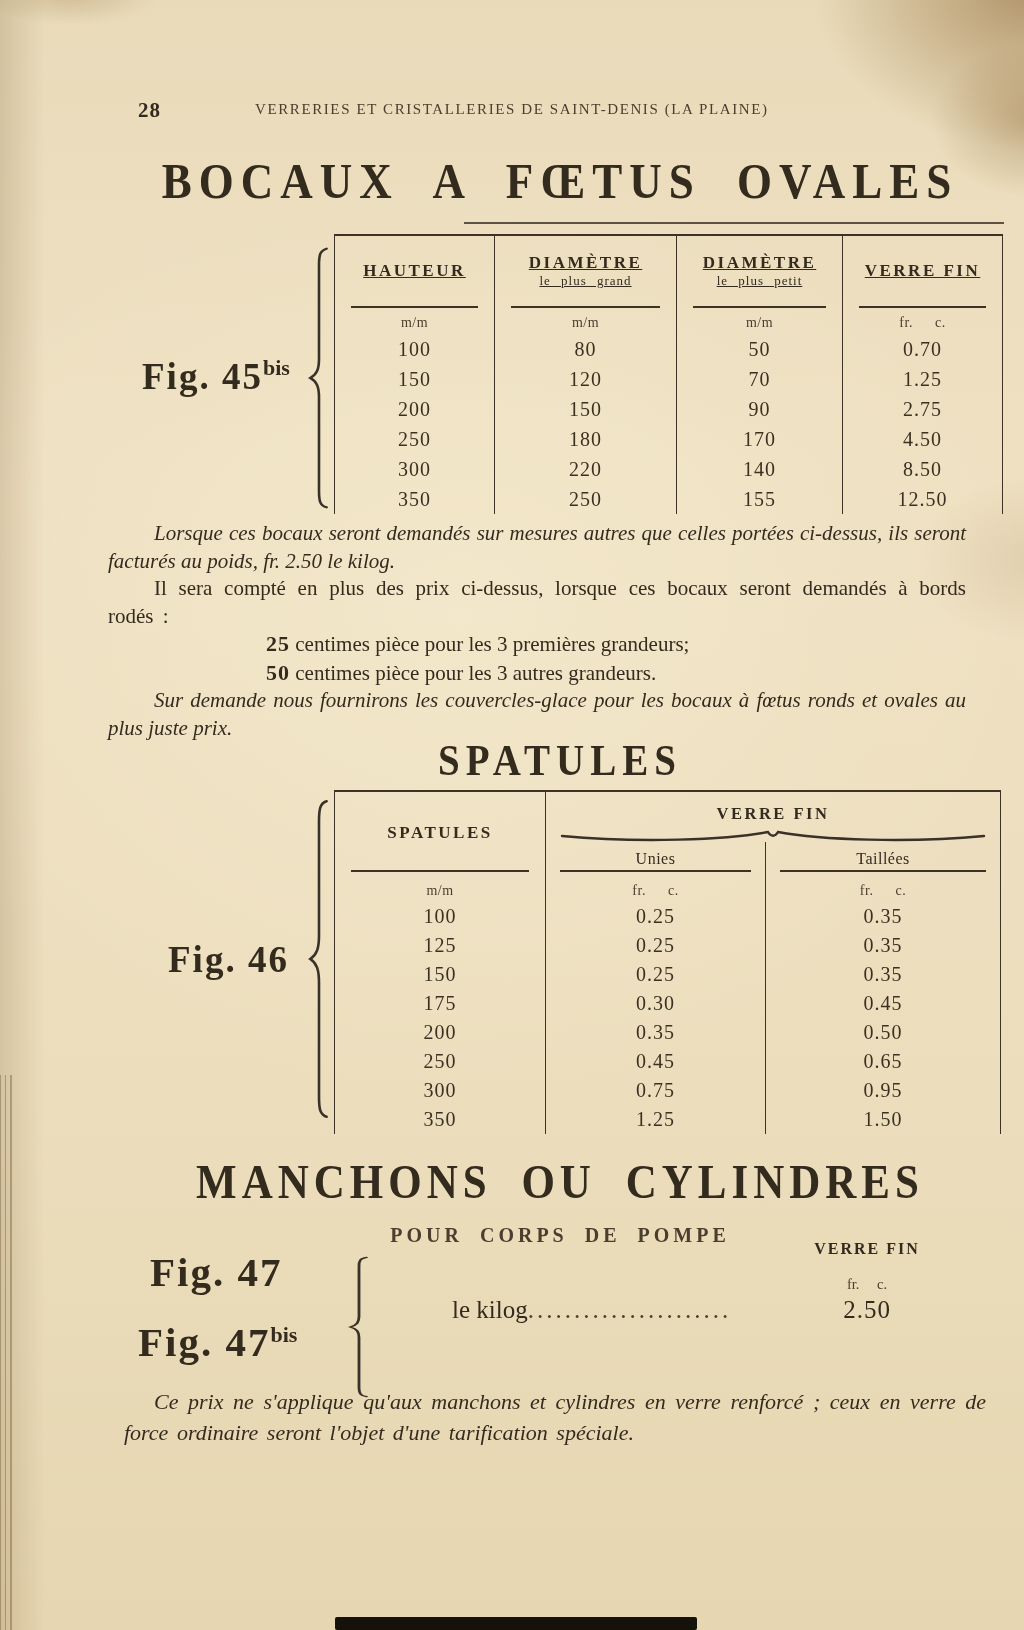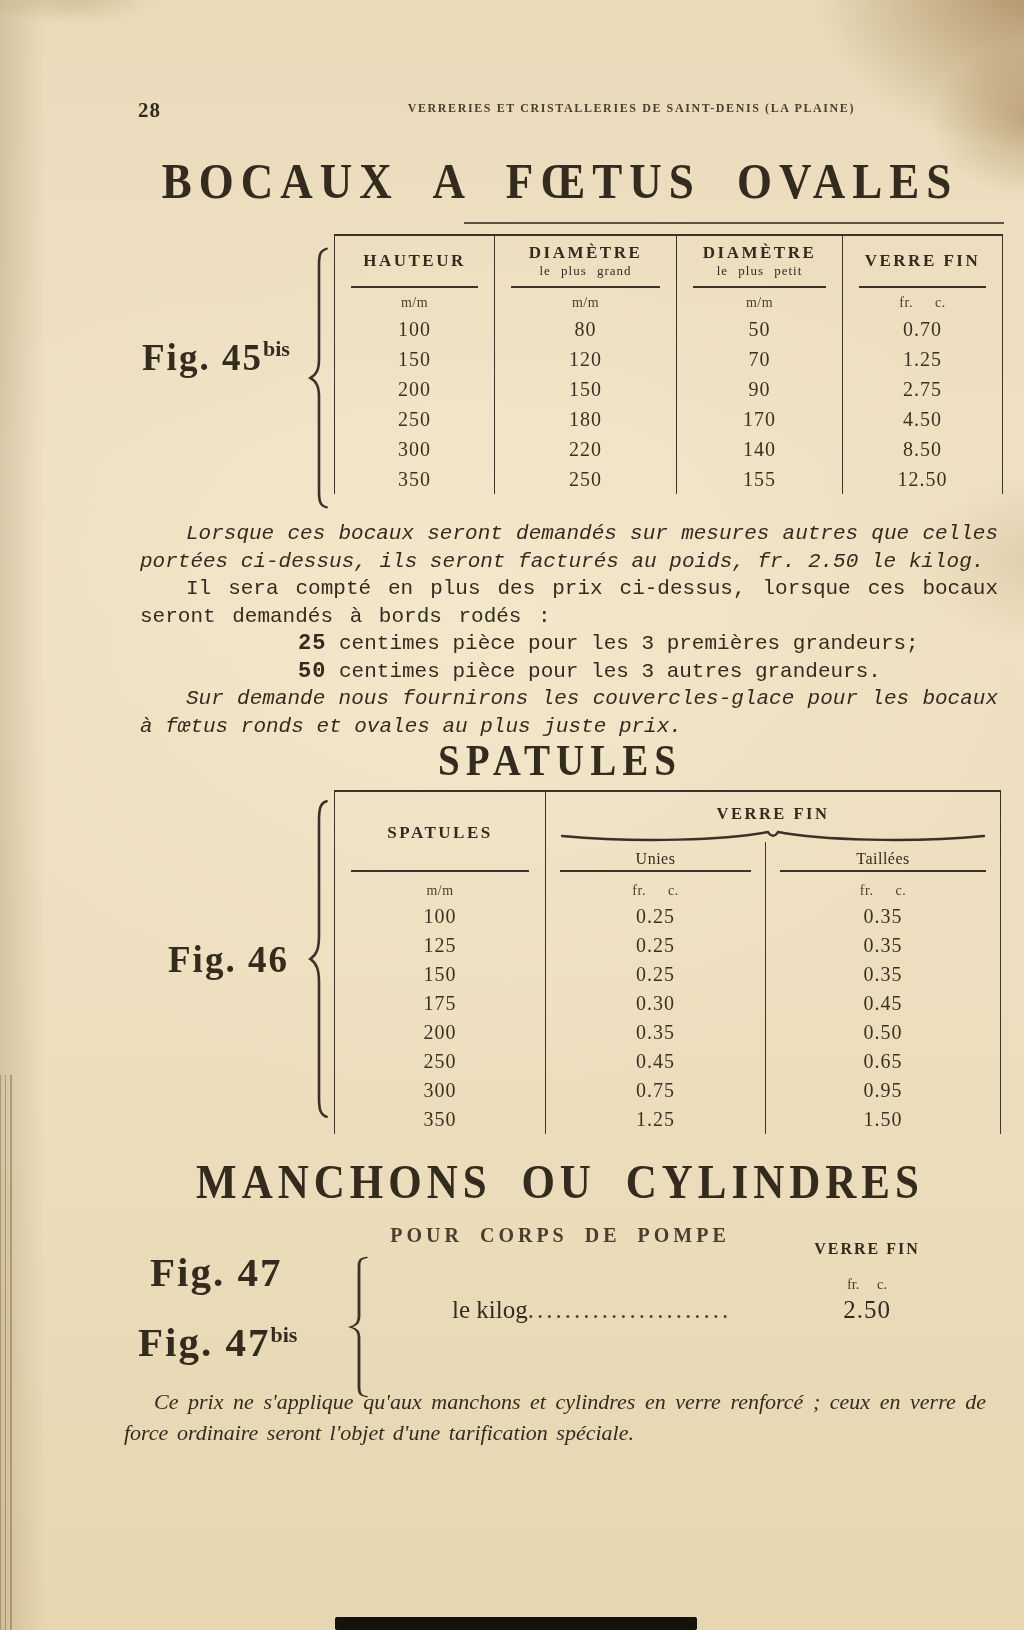--- a/index.html
+++ b/index.html
@@ -22,71 +22,71 @@
       radial-gradient(ellipse 120px 40px at 70px -5px, rgba(150,110,60,.28), rgba(150,110,60,0) 75%),
       radial-gradient(ellipse 180px 120px at 1040px 560px, rgba(140,100,55,.14), rgba(140,100,55,0) 70%),
       radial-gradient(ellipse 700px 560px at 45% 38%, rgba(255,249,228,.30), rgba(255,249,228,0) 85%),
       linear-gradient(90deg, rgba(120,90,50,.20) 0px, rgba(120,90,50,0) 45px),
       linear-gradient(180deg,#e9dbba 0%,#eee0c1 28%,#ecdebd 66%,#e6d6b1 100%);
   }
   .abs{position:absolute;}
 
   
   .page-number{left:138px;top:98px;font-size:21px;font-weight:bold;letter-spacing:1px;}
-  .running-title{left:255px;top:101px;width:600px;text-align:right;font-size:12px;
-    font-weight:bold;letter-spacing:1.6px;color:var(--ink-soft);}
+  .running-title{left:255px;top:101px;width:600px;text-align:left;font-size:15px;
+    font-weight:normal;letter-spacing:1.6px;color:var(--ink-soft);}
 
   
   .sec-title{font-weight:bold;text-align:center;transform:scaleY(1.12);transform-origin:top;}
   .t-bocaux{left:130px;top:152px;width:860px;font-size:45px;letter-spacing:7px;word-spacing:18px;}
   .t-spatules{left:130px;top:735px;width:860px;font-size:39px;letter-spacing:6px;}
   .t-manchons{left:130px;top:1154px;width:860px;font-size:43px;letter-spacing:5px;word-spacing:14px;}
   .t-pompe{left:130px;top:1224px;width:860px;text-align:center;font-size:20px;font-weight:bold;
     letter-spacing:4px;word-spacing:8px;color:var(--ink-soft);}
 
   
   .fig{font-size:37px;font-weight:bold;letter-spacing:2px;white-space:nowrap;}
   .fig .sup{font-size:22px;vertical-align:14px;font-weight:bold;letter-spacing:0;}
-  .f45{left:142px;top:336px;}
+  .f45{left:142px;top:355px;}
   .f46{left:168px;top:938px;}
   .f47{left:150px;top:1248px;font-size:41px;}
   .f47b{left:138px;top:1318px;font-size:41px;}
   .brace svg{display:block;width:100%;height:100%;}
   .b45{left:306px;top:246px;width:26px;height:264px;}
   .b46{left:306px;top:798px;width:26px;height:322px;}
   .b47{left:346px;top:1256px;width:26px;height:142px;}
 
   
   .tblwrap{left:334px;}
   .w1{top:234px;width:668px;}
   .w2{top:790px;width:666px;}
   .toprule2{position:absolute;top:-12px;left:130px;right:-2px;height:2px;background:rgba(56,46,36,.8);}
   table.tbl{border-collapse:collapse;table-layout:fixed;width:100%;
     border-top:2.4px solid var(--line);border-left:1.6px solid var(--line);border-right:1.8px solid var(--line);
     border-radius:14px 0 0 0;}
   .tbl th,.tbl td{padding:0;text-align:center;font-weight:normal;vertical-align:middle;}
   .tbl tr > *:not(:last-child){border-right:1.9px solid var(--line);}
-  .hwrap{height:52px;display:flex;flex-direction:column;}
+  .hwrap{height:72px;display:flex;flex-direction:column;text-decoration:underline;}
   .hwrap2{height:76px;display:flex;flex-direction:column;}
   .hmid{flex:1;display:flex;flex-direction:column;justify-content:center;}
   .hl1{font-size:17px;font-weight:bold;letter-spacing:2.5px;color:var(--ink);}
   .hl2{font-size:13px;letter-spacing:1px;word-spacing:6px;color:var(--ink);}
   .hunder{border-bottom:2.2px solid var(--line);margin:0 16px;}
   tr.units td{font-size:14px;height:26px;letter-spacing:.5px;color:var(--ink-soft);padding-top:4px;}
   td.frc{word-spacing:18px;}
   .tbl tbody td{font-size:20px;height:30px;letter-spacing:1px;color:#3b3123;}
   .w2 .tbl tbody td{height:29px;}
   .groupcol .gh{font-size:16.5px;font-weight:bold;letter-spacing:2.5px;padding-top:12px;}
   .groupcol svg{display:block;margin:4px auto 0;}
   .subcol{height:34px;margin-top:21px;}
   .subcol .sh{font-size:16px;letter-spacing:.5px;padding-top:4px;}
   .subcol .hunder{margin:2px 14px 0;}
 
   
-  .notes{left:140px;top:520px;width:858px;font-size:21px;line-height:27.5px;text-align:justify;font-family:Liberation Mono, monospace;}
+  .notes{left:108px;top:520px;width:858px;font-size:21px;line-height:27.5px;text-align:justify;}
   .notes p{margin:0;}
   .n-italic{font-style:italic;text-indent:46px;}
   .n-roman{text-indent:46px;word-spacing:4px;}
   .n-cent{padding-left:158px;text-align:left;}
   .n-cent b{font-size:22px;letter-spacing:1px;}
   .final-note{left:124px;top:1386px;width:862px;font-size:22px;line-height:31px;
     font-style:italic;text-align:justify;text-indent:30px;word-spacing:3px;}
 
   
   .kilog{left:452px;top:1296px;font-size:25px;white-space:nowrap;}

